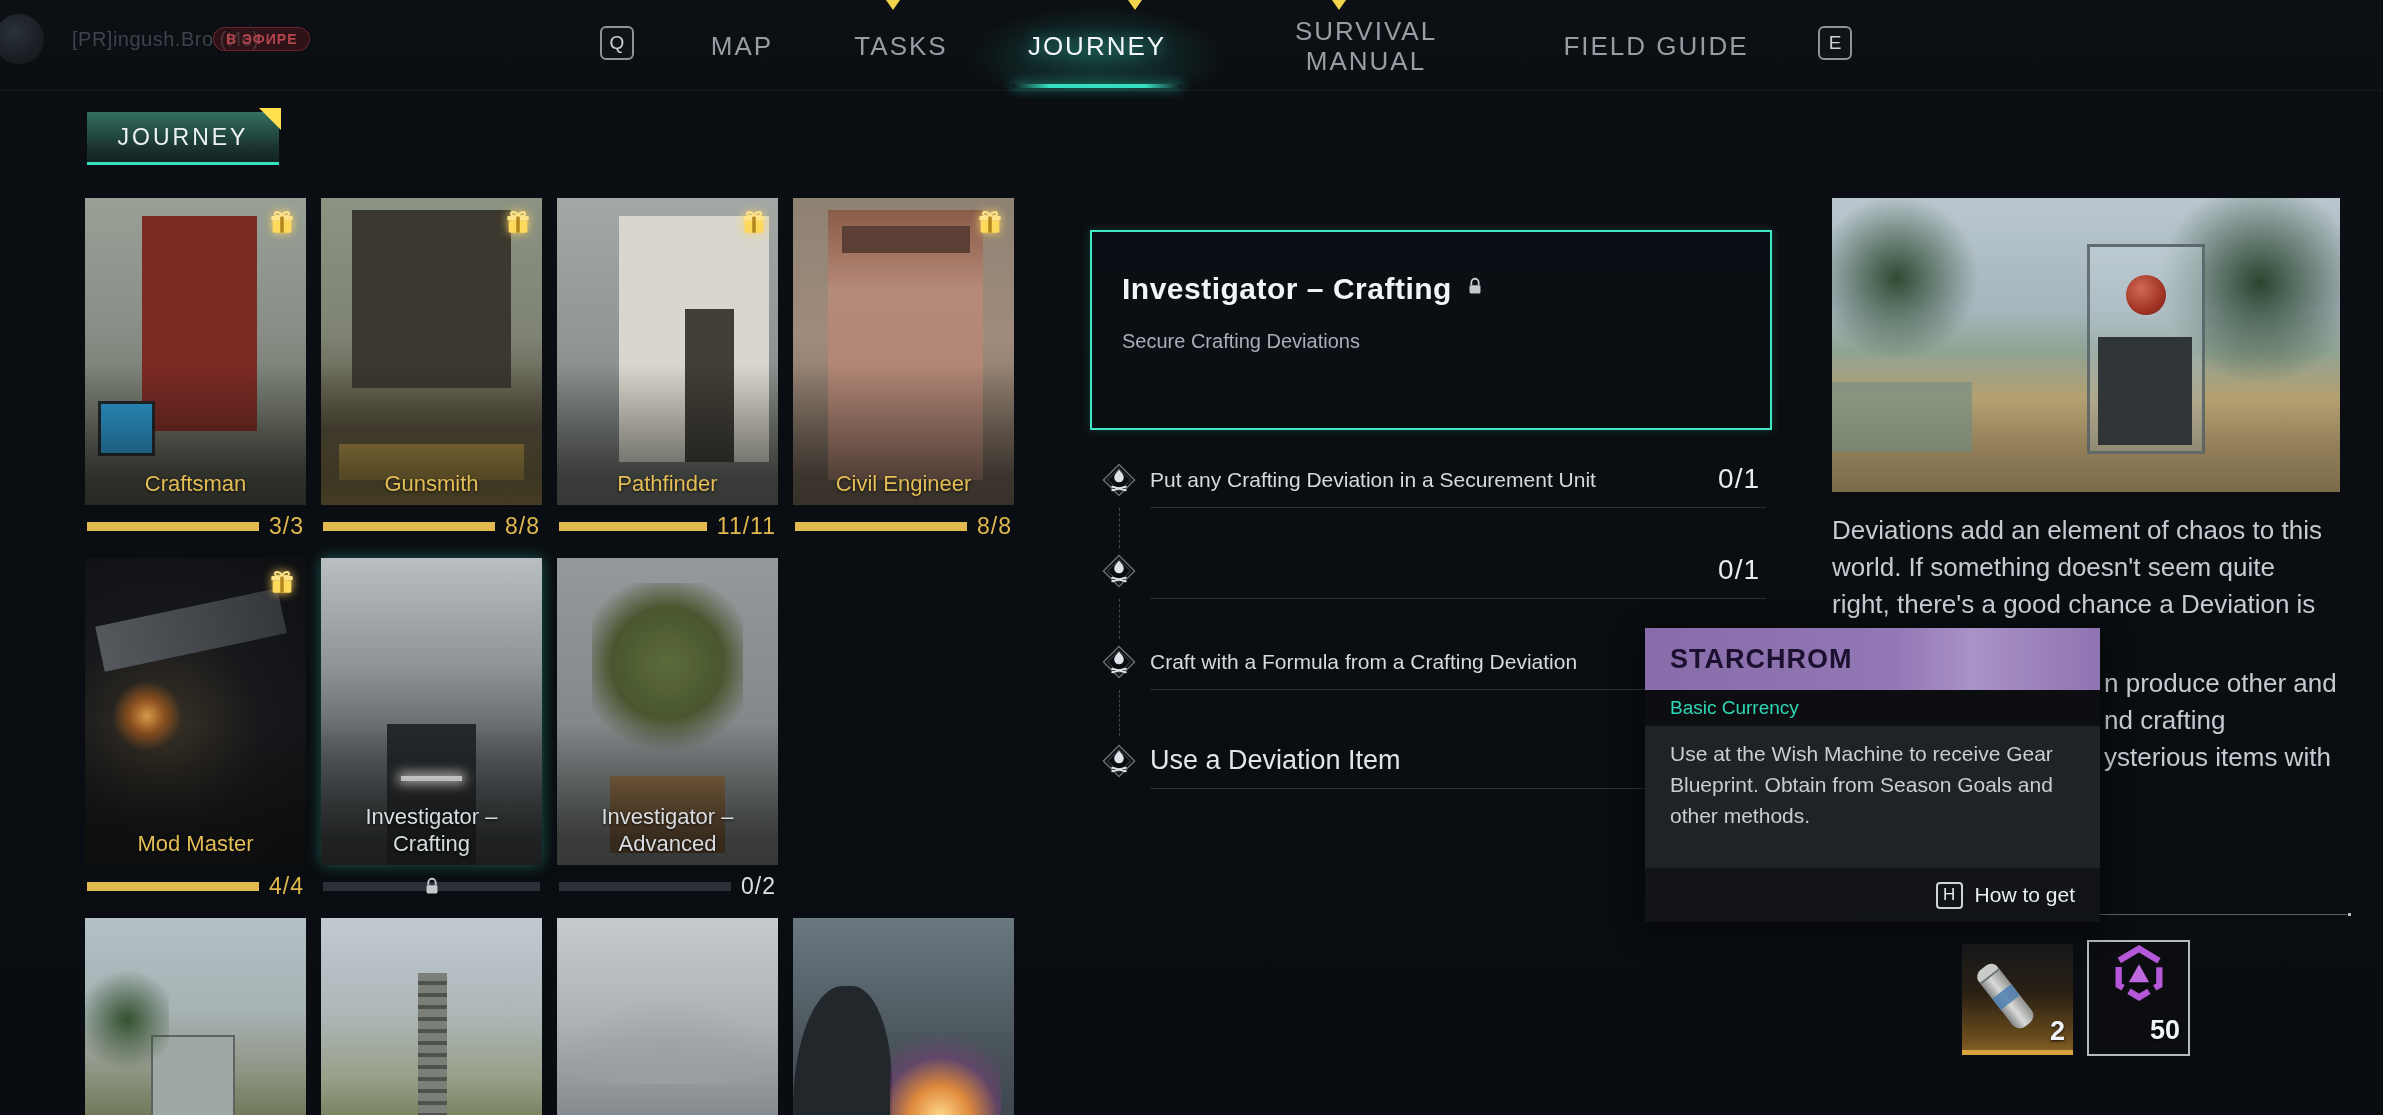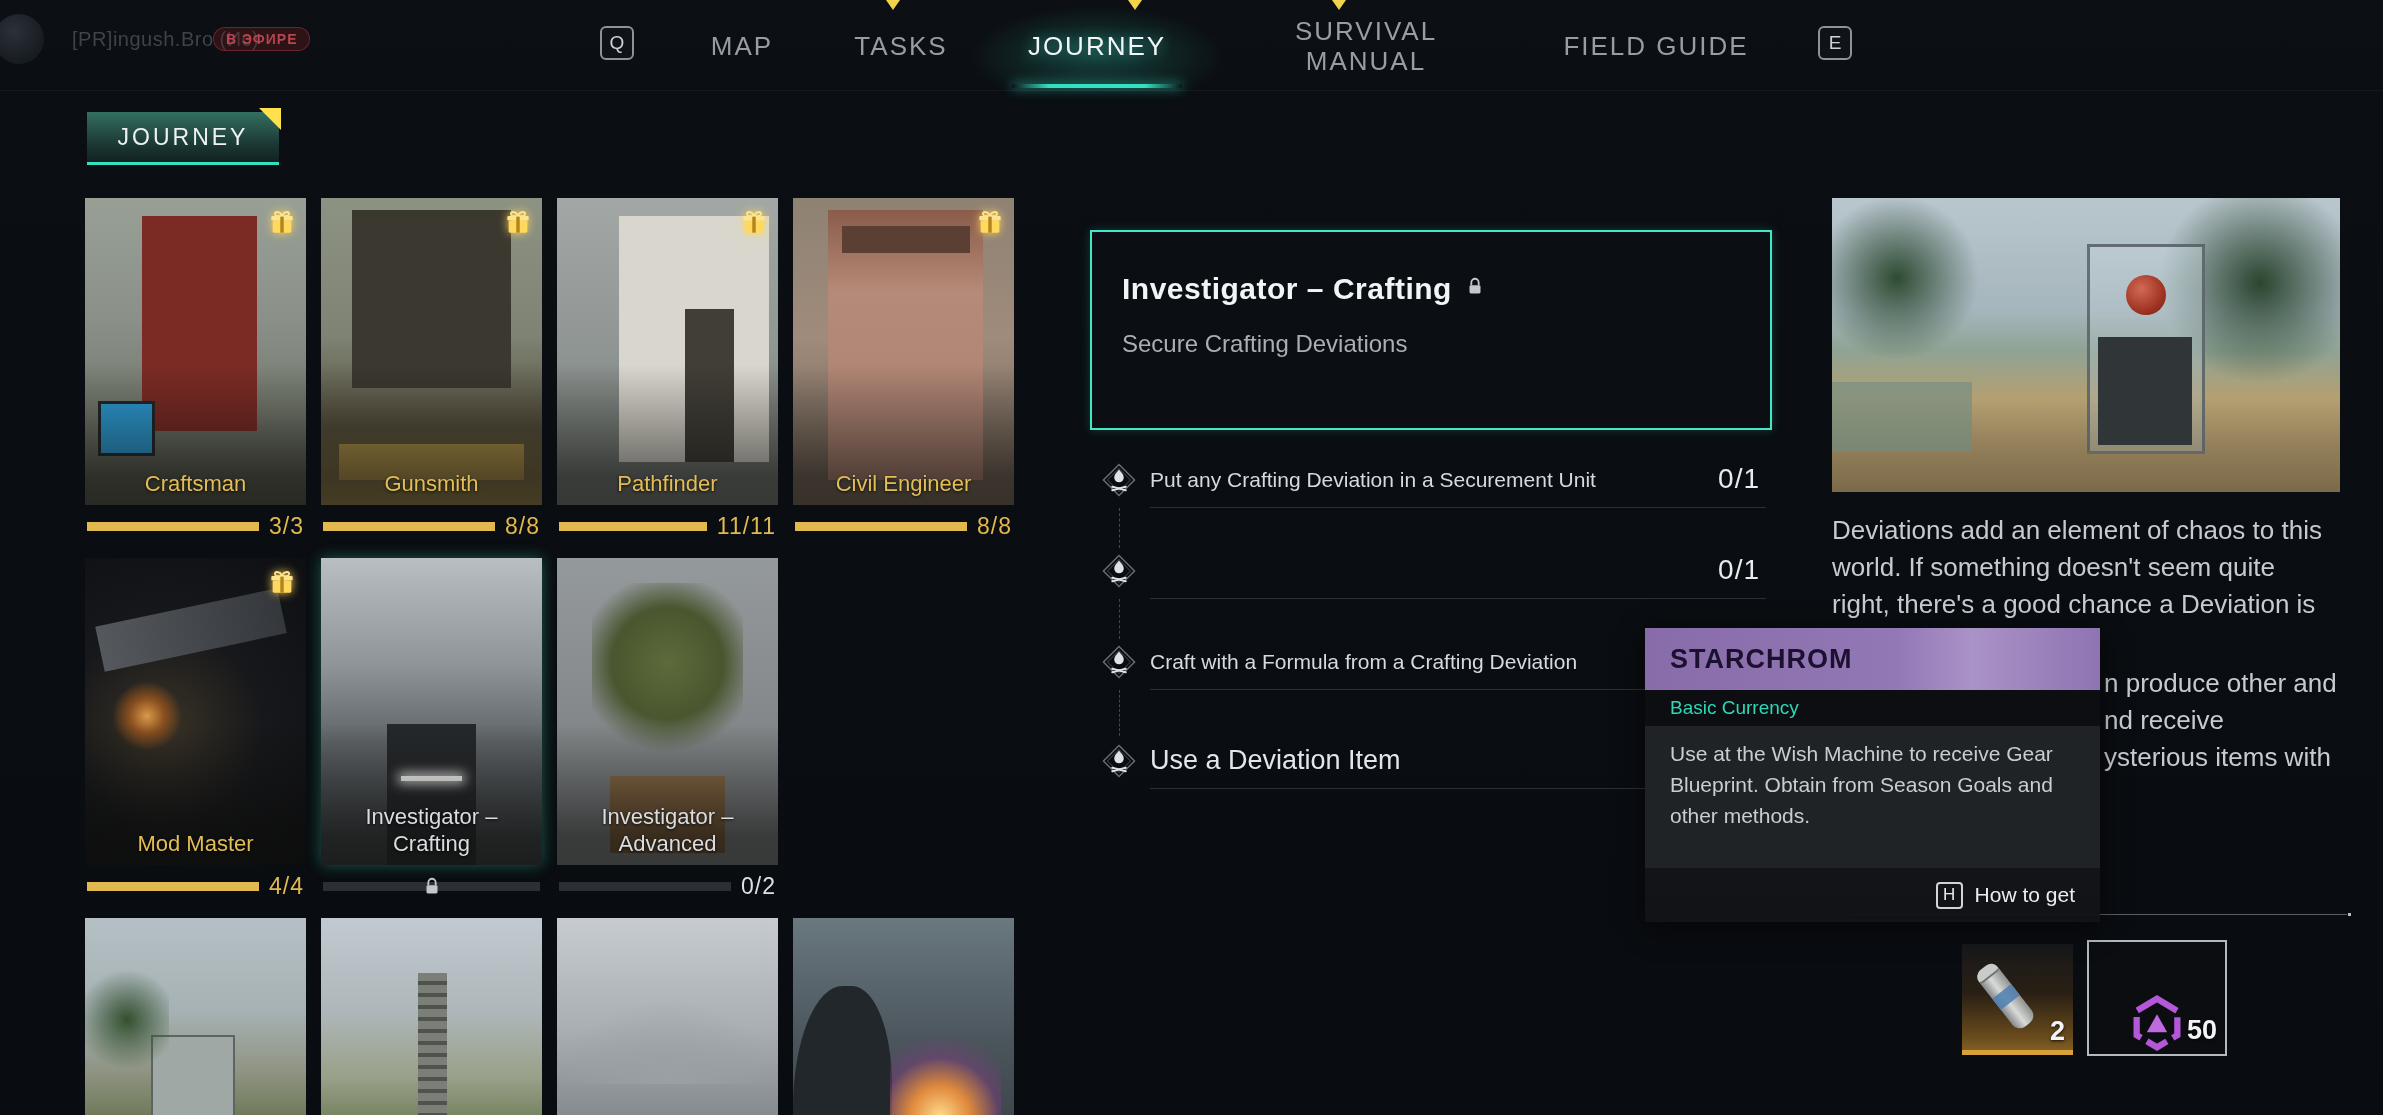--- a/index.html
+++ b/index.html
@@ -107,21 +107,21 @@
   .a-lamp{background:linear-gradient(180deg,#6a7880 0%,#4b555c 40%,#2d3338 100%);}
   .a-lamp::before{left:0;top:22%;width:45%;height:80%;background:#21272b;border-radius:50% 40% 0 0;}
   .a-lamp::after{left:44%;top:36%;width:50%;height:52%;
       background:radial-gradient(circle at 45% 55%,#ffd98c 0%,#e08a3c 28%,rgba(130,60,130,.45) 55%,rgba(40,30,50,0) 78%);}
 
   
   .title-box{position:absolute;left:1090px;top:230px;width:682px;height:200px;
       border:2px solid #3fe8c6;background:rgba(13,17,21,.55);box-shadow:0 0 10px rgba(63,232,198,.2);}
   .title-row{position:absolute;left:30px;top:40px;display:flex;align-items:center;gap:12px;}
   .detail-title{font-size:30px;font-weight:bold;color:#f2f5f7;letter-spacing:.5px;}
-  .detail-subtitle{position:absolute;left:30px;top:98px;font-size:24px;color:#a9afb5;}
+  .detail-subtitle{position:absolute;left:30px;top:98px;font-size:20px;color:#a9afb5;}
   .task-connector{position:absolute;width:0;border-left:1px dashed rgba(200,212,222,.3);}
   .task{position:absolute;left:1090px;width:682px;height:60px;}
   .task .ticon{position:absolute;left:6px;top:50%;transform:translateY(-50%);}
   .task .ttext{position:absolute;left:60px;top:50%;transform:translateY(-58%);
                font-size:21px;color:#d6dade;white-space:nowrap;}
   .task.lg .ttext{font-size:27px;color:#e2e6ea;}
   .task .tfrac{position:absolute;right:12px;top:50%;transform:translateY(-58%);
                font-size:28px;color:#e8ecef;letter-spacing:1px;}
   .task .tline{position:absolute;left:60px;right:6px;bottom:4px;height:1px;background:rgba(225,232,238,.16);}
 
@@ -159,22 +159,22 @@
       background:radial-gradient(circle at 38% 35%,#d06a55 0%,#a23424 60%,#6e1f14 100%);}
   .desc-line{position:absolute;left:1832px;font-size:26px;color:#c6cbd1;white-space:nowrap;}
   .desc-frag{position:absolute;left:2104px;font-size:26px;color:#c6cbd1;white-space:nowrap;}
   .divider{position:absolute;left:1851px;top:914px;width:496px;height:1px;background:rgba(160,166,172,.55);}
   .divider::after{content:"";position:absolute;right:-4px;top:-1px;width:3px;height:3px;background:#b9bfc5;}
 
   .reward{position:absolute;overflow:hidden;}
   .reward-1{left:1962px;top:944px;width:111px;height:111px;
       background:linear-gradient(180deg,#17181b 0%,#2a2013 45%,#6b4c1d 85%,#8a6526 100%);}
   .reward-1 .baseline{position:absolute;left:0;bottom:0;width:100%;height:5px;background:#d7a13c;}
-  .reward-2{left:2087px;top:940px;width:140px;height:116px;background:#0b0d10;
-      border:2px solid rgba(210,216,222,.85);display:flex;align-items:flex-end;justify-content:center;}
+  .reward-2{left:2087px;top:940px;width:103px;height:116px;background:#0b0d10;
+      border:2px solid rgba(210,216,222,.85);display:flex;align-items:flex-start;justify-content:center;}
   .reward .count{position:absolute;right:8px;bottom:8px;font-size:27px;font-weight:bold;color:#f2f5f7;
       text-shadow:0 1px 3px rgba(0,0,0,.8);}
   .cyl{position:absolute;left:32px;top:18px;width:24px;height:70px;transform:rotate(-38deg);
       border-radius:9px;background:linear-gradient(90deg,#85888a 0%,#d9dbd8 45%,#8f918f 100%);}
   .cyl .label{position:absolute;left:0;top:28px;width:100%;height:14px;background:#4d7fb0;opacity:.85;}
   .cyl .cap{position:absolute;left:0;top:-2px;width:100%;height:12px;border-radius:9px 9px 4px 4px;
       background:#c9cbc8;border-bottom:2px solid #6f7274;}
 </style>
 </head>
 <body>
@@ -439,21 +439,21 @@
     <div class="case">
       <i class="orb"></i>
         <i class="case-core"></i>
     </div>
   </div>
 
   <div class="desc-line" style="top:552px">world. If something doesn't seem quite</div>
   <div class="desc-line" style="top:515px">Deviations add an element of chaos to this</div>
   <div class="desc-line" style="top:589px">right, there's a good chance a Deviation is</div>
   <div class="desc-frag" style="top:668px">n produce other and</div>
-  <div class="desc-frag" style="top:705px">nd receive</div>
+  <div class="desc-frag" style="top:705px">nd crafting</div>
   <div class="desc-frag" style="top:742px">ysterious items with</div>
 
   <div class="divider"></div>
 
   <div class="reward reward-1">
     <div class="cyl">
         <i class="cap"></i>
         <i class="label"></i>
       </div>
     <span class="count">2</span>

